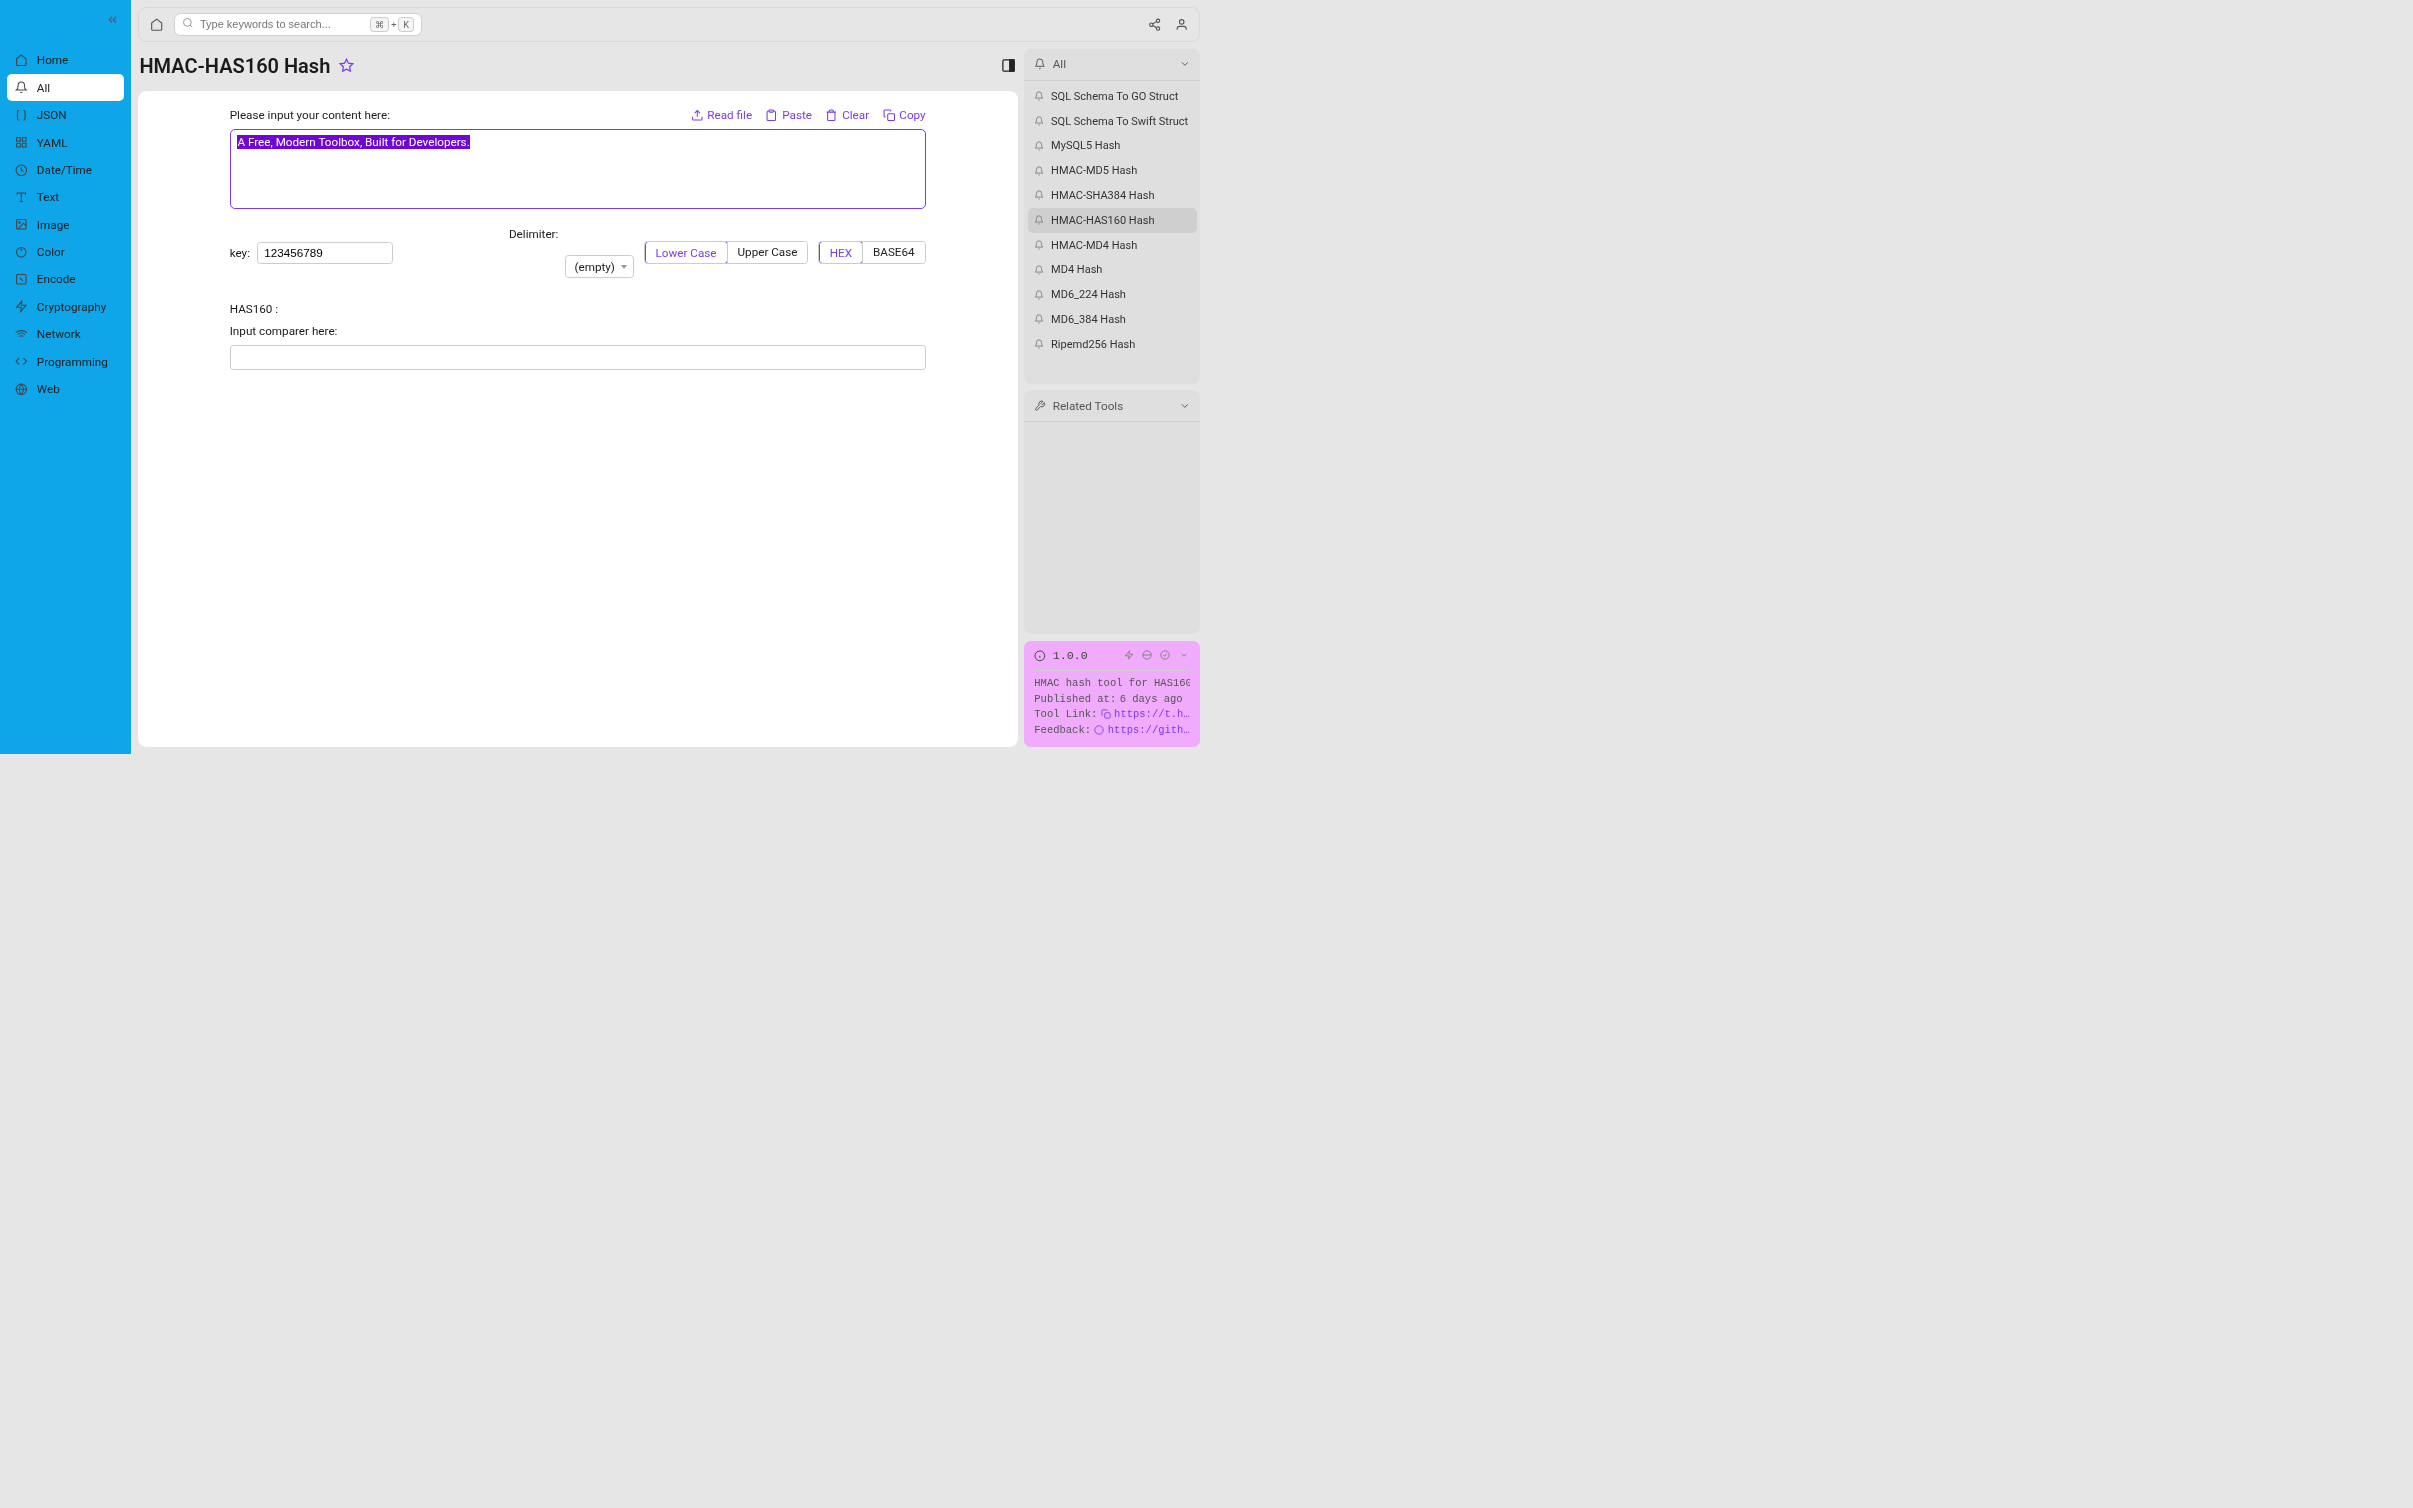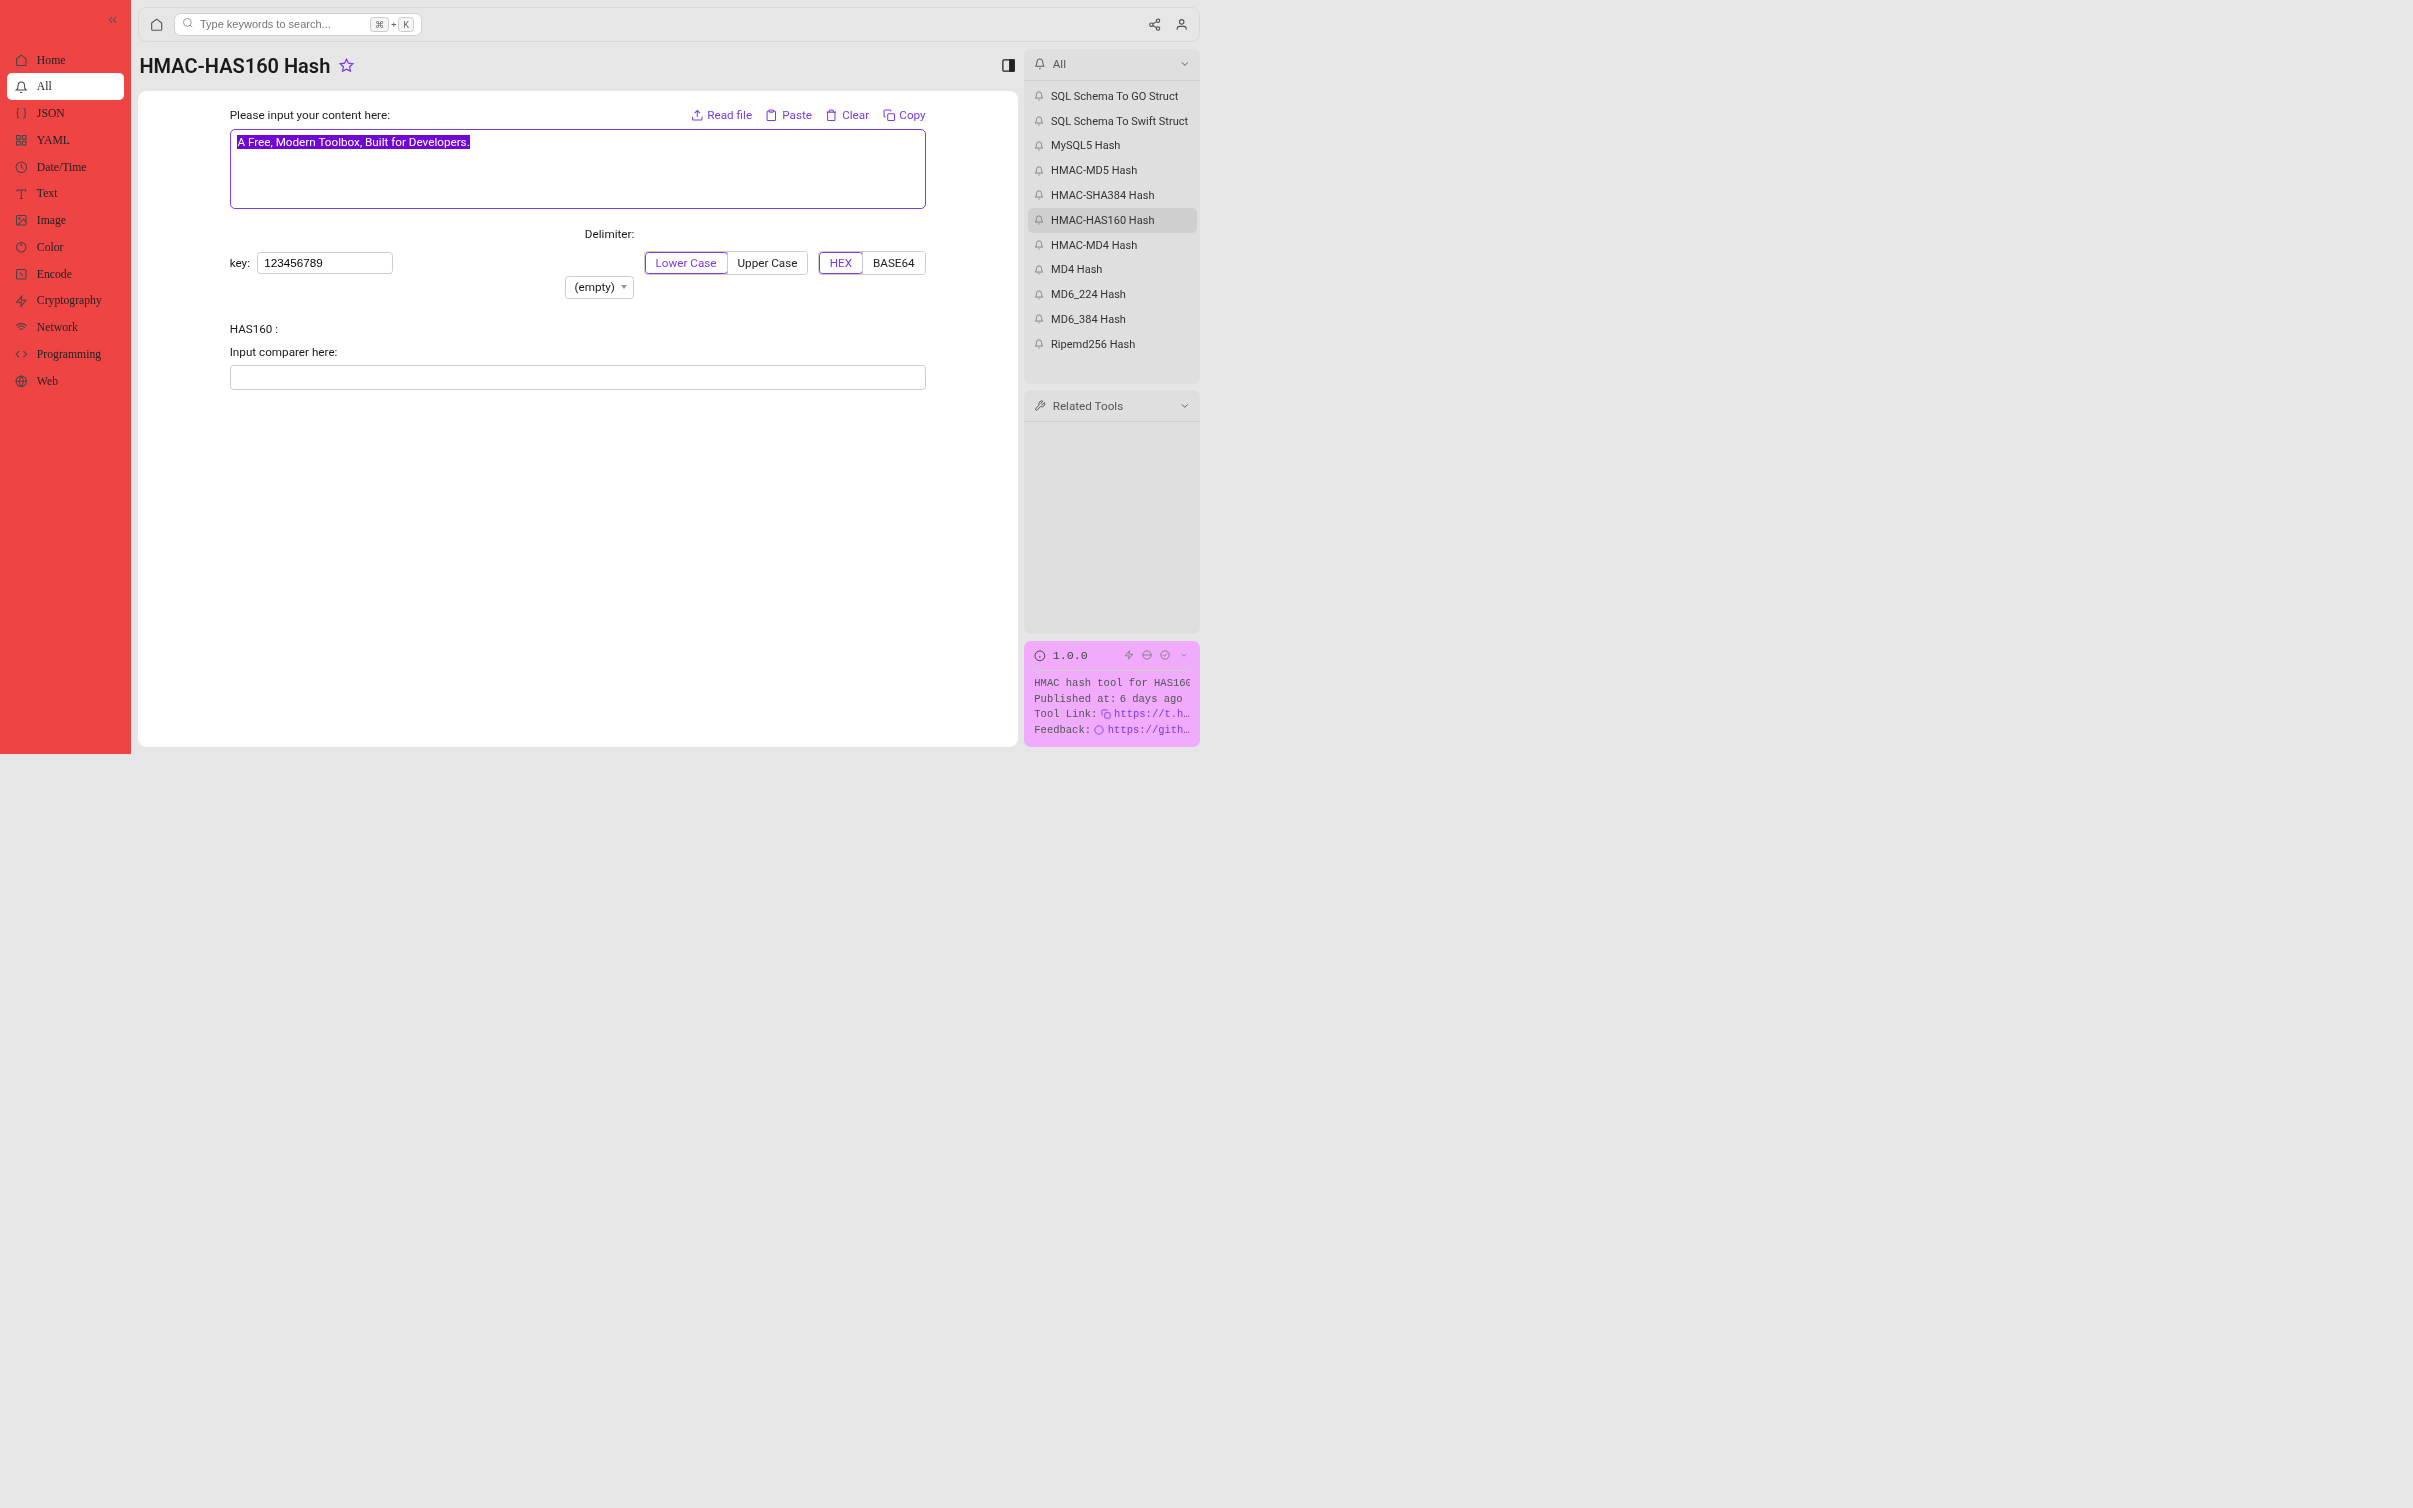--- a/index.html
+++ b/index.html
@@ -11,24 +11,23 @@
   overflow: hidden;
   font-size: 11.7px;
   color: #1a1a1a;
 }
 
 .app { display: flex; height: 100%; }
 
 
 .sidebar {
   width: 131px;
-  background: #ef4444;
+  background: #0ea5e9;
   padding: 6.7px;
   position: relative;
-  font-family: Liberation Serif, serif;
 }
 .collapse-btn {
   position: absolute;
   top: 13.4px;
   right: 11.7px;
   cursor: pointer;
   color: #555;
 }
 .sidebar-list { margin-top: 40px; }
 .sidebar-item {
@@ -122,21 +121,21 @@
 .highlighted-text {
   background:#7006d6;
   color:#fff;
 }
 
 .controls-row { display:flex; align-items:center; gap:10px; margin-top:18.4px; flex-wrap:wrap;}
 .key-field { display:flex; align-items:center; gap:6.7px;}
 .key-field input {
   border:0.8px solid #ccc; border-radius:3.4px; padding:3.4px 6.7px; width:136px; font-size:11.7px; outline:none;
 }
-.delim-group { display:flex; align-items:flex-end; gap:6.7px; margin-left:auto;flex-direction:column;}
+.delim-group { display:flex; align-items:flex-start; gap:6.7px; margin-left:auto;}
 .select-box {
   border:0.8px solid #ccc; border-radius:3.4px; padding:3.4px 18.4px 3.4px 8.4px; position:relative; cursor:pointer; background:#fff;margin-top:28px;
 }
 .select-box::after {
   content:""; position:absolute; right:5.9px; top:50%; width:0; height:0;
   border-left:3.4px solid transparent; border-right:3.4px solid transparent; border-top:4.2px solid #999;
   transform:translateY(-50%);
 }
 .seg-group { display:flex; border:0.8px solid #ccc; border-radius:3.4px; overflow:hidden;}
 .seg-btn { padding:3.4px 10px; cursor:pointer; background:#fff; color:#222; }

